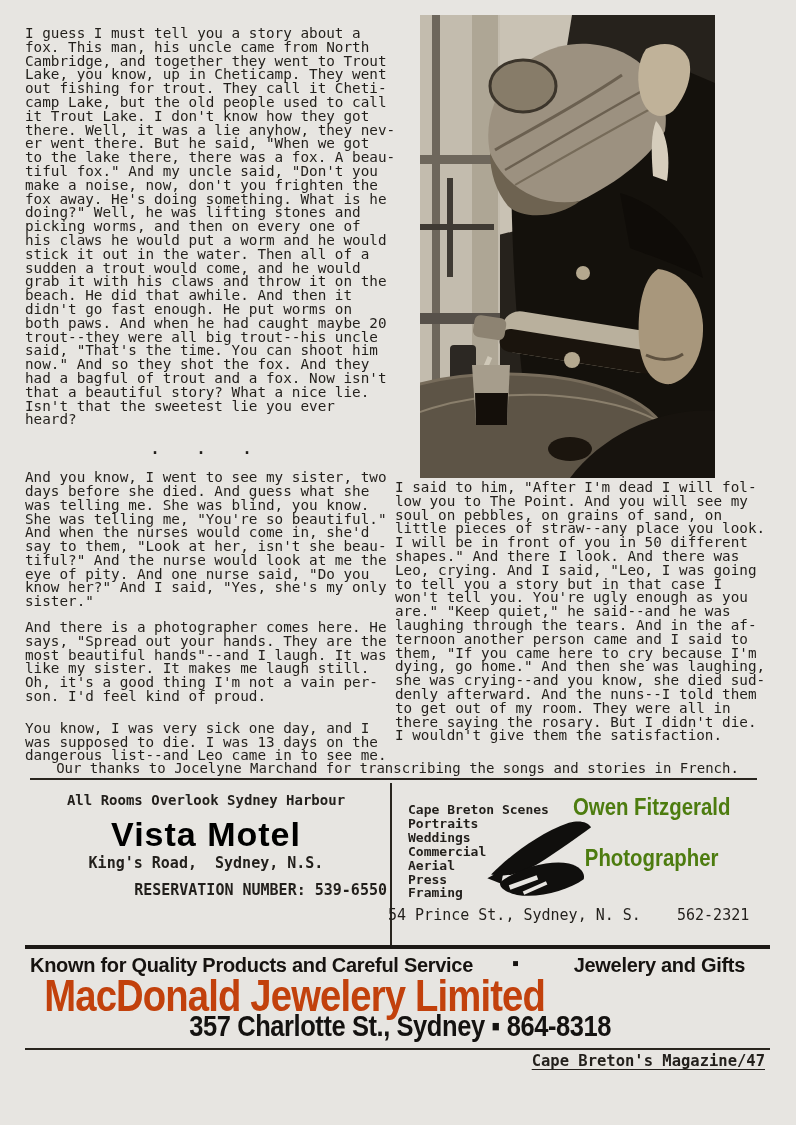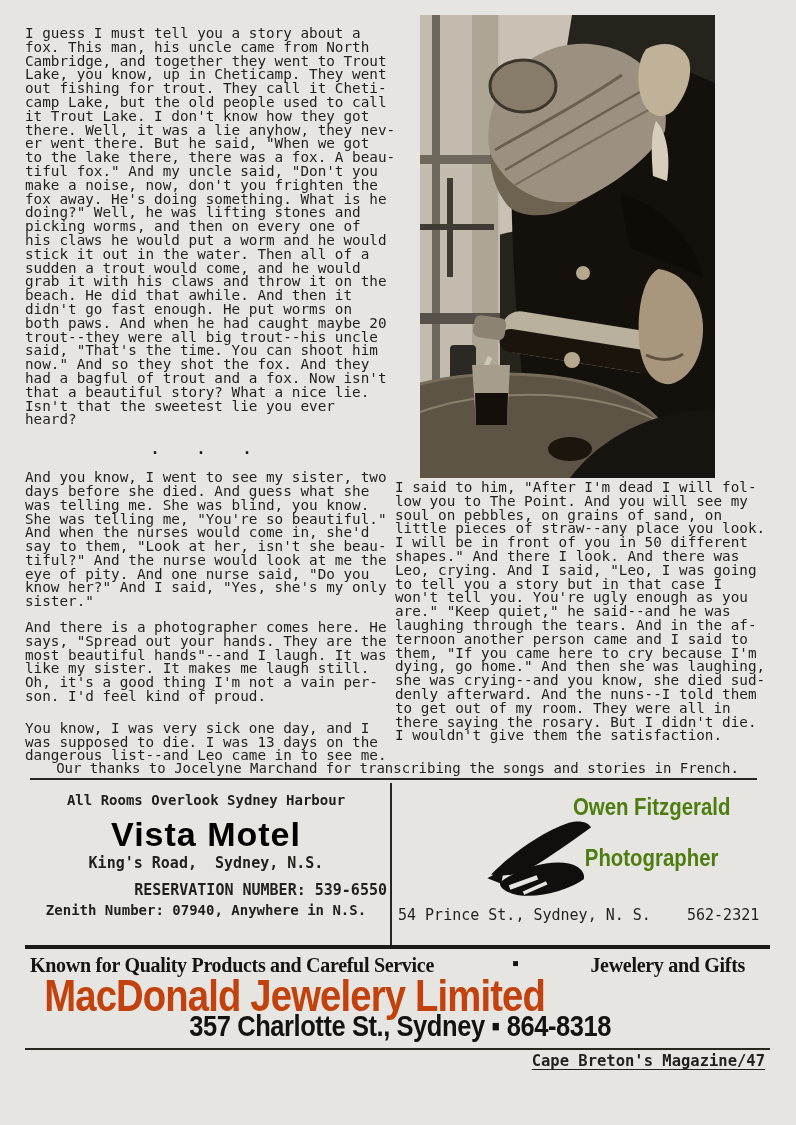--- a/index.html
+++ b/index.html
@@ -42,25 +42,25 @@
   .ad-owen { position:absolute; left:385px; top:793px; width:390px; height:152px; }
   .owen-services { position:absolute; left:23px; top:10px; white-space:pre;
                    font-size:13px; font-weight:bold; line-height:13.9px; }
   .bird-logo { position:absolute; left:96px; top:26px; width:122px; height:88px; }
   .owen-name, .owen-title { position:absolute; left:156px; width:222px; text-align:center;
       font-family:"Liberation Sans", sans-serif; font-weight:bold; font-size:24px;
       color:#4d7c0f; white-space:nowrap; }
   .owen-name  { top:0; }
   .owen-title { top:51px; }
   .condense { display:inline-block; transform:scaleX(0.85); transform-origin:50% 50%; }
-  .owen-address { position:absolute; left:13px; top:113px; font-size:15px; white-space:pre; }
+  .owen-address { position:absolute; left:3px; top:113px; font-size:15px; white-space:pre; }
 
   
   .mac-tag-left, .mac-bullet, .mac-tag-right {
-      position:absolute; font-family:Liberation Serif, serif; font-weight:bold;
+      position:absolute; font-family:Liberation Sans, sans-serif; font-weight:bold;
       font-size:20px; letter-spacing:-0.3px; color:#161310; }
   .mac-tag-left  { left:30px; top:954px; }
   .mac-bullet    { left:512px; top:952px; }
   .mac-tag-right { right:51px; top:954px; }
   .mac-name { position:absolute; left:0; top:970px; width:780px; text-align:left;
       font-family:"Liberation Sans", sans-serif; font-weight:bold; font-size:45px;
       letter-spacing:-1px; color:#c2410c; white-space:nowrap; }
   .mac-address { position:absolute; left:0; top:1009px; width:800px; text-align:center;
       font-family:"Liberation Sans", sans-serif; font-weight:bold; font-size:30px;
       letter-spacing:-0.5px; color:#141210; white-space:nowrap; }
@@ -204,24 +204,30 @@
   <div class="thanks"><span>Our thanks to Jocelyne Marchand for transcribing the songs and stories in French.</span></div>
   <div class="rule-a"></div>
 
   <div class="v-div"></div>
 
   <div class="ad-vista">
     <div class="vista-tagline">All Rooms Overlook Sydney Harbour</div>
     <div class="vista-name">Vista Motel</div>
     <div class="vista-address">King's Road,  Sydney, N.S.</div>
     <div class="vista-reservation">RESERVATION NUMBER: 539-6550</div>
-    <div class="vista-zenith">Zenith Number: 07940, Anywhere in N.S.</div>
   </div>
 
   <div class="ad-owen">
+    <div class="owen-services">Cape Breton Scenes
+Portraits
+Weddings
+Commercial
+Aerial
+Press
+Framing</div>
     <svg class="bird-logo" viewBox="0 0 130 95">
       <path d="M10,60 C30,40 60,16 94,4 C106,1 114,3 118,9 C102,21 82,35 63,47 C47,57 28,64 10,60 Z" fill="#100f0d"></path>
       <path d="M6,64 L24,54 L21,70 Z" fill="#100f0d"></path>
       <path d="M20,68 C40,53 72,44 94,48 C106,51 112,58 110,65 C93,77 62,86 38,82 C26,79 18,74 20,68 Z" fill="#100f0d"></path>
       <path d="M30,74 L60,63" stroke="#e7e5e1" stroke-width="5"></path>
       <path d="M45,80 L70,69" stroke="#e7e5e1" stroke-width="4"></path>
     </svg>
     <div class="owen-name"><span class="condense">Owen Fitzgerald</span></div>
     <div class="owen-title"><span class="condense">Photographer</span></div>
     <div class="owen-address">54 Prince St., Sydney, N. S.    562-2321</div>

